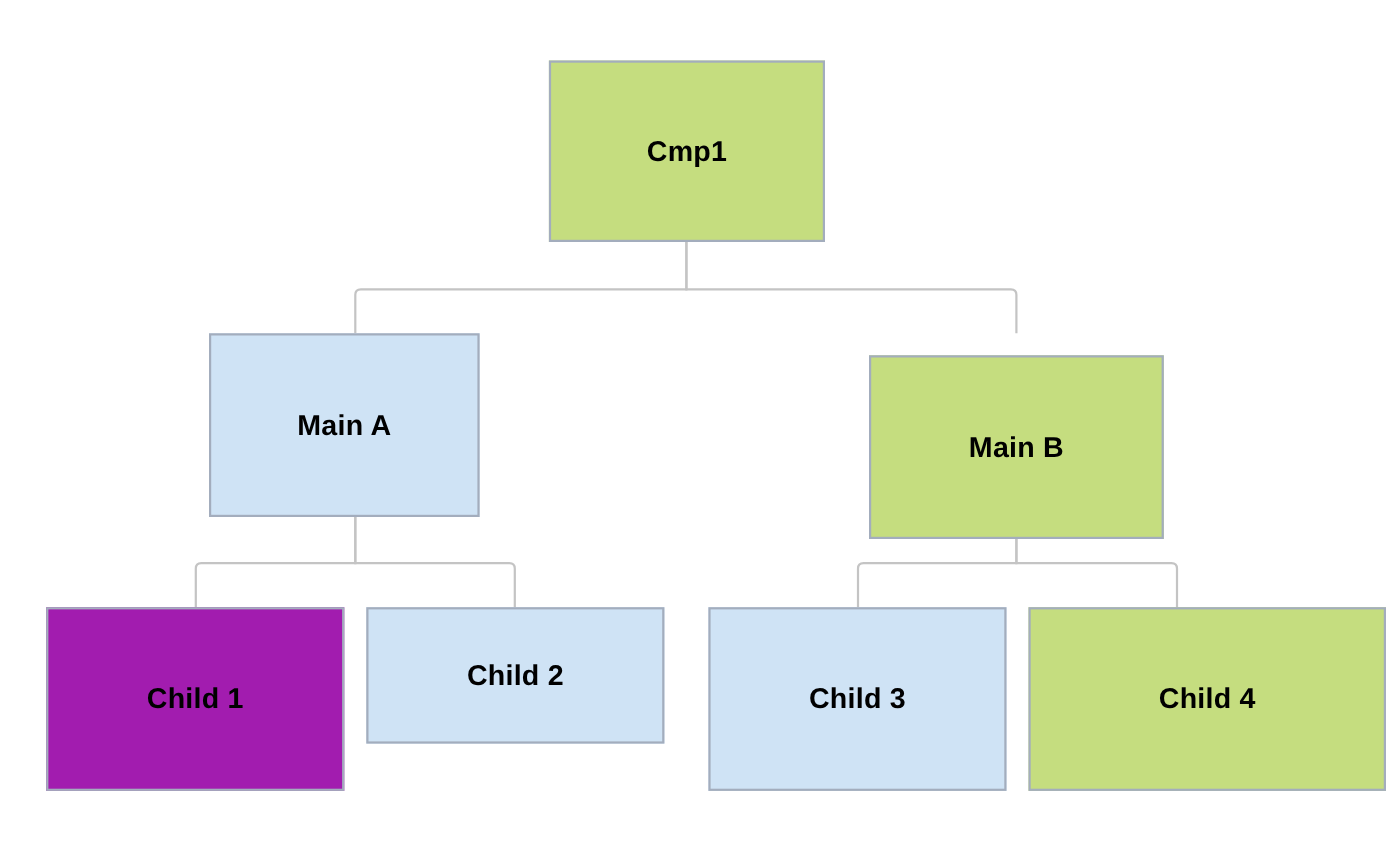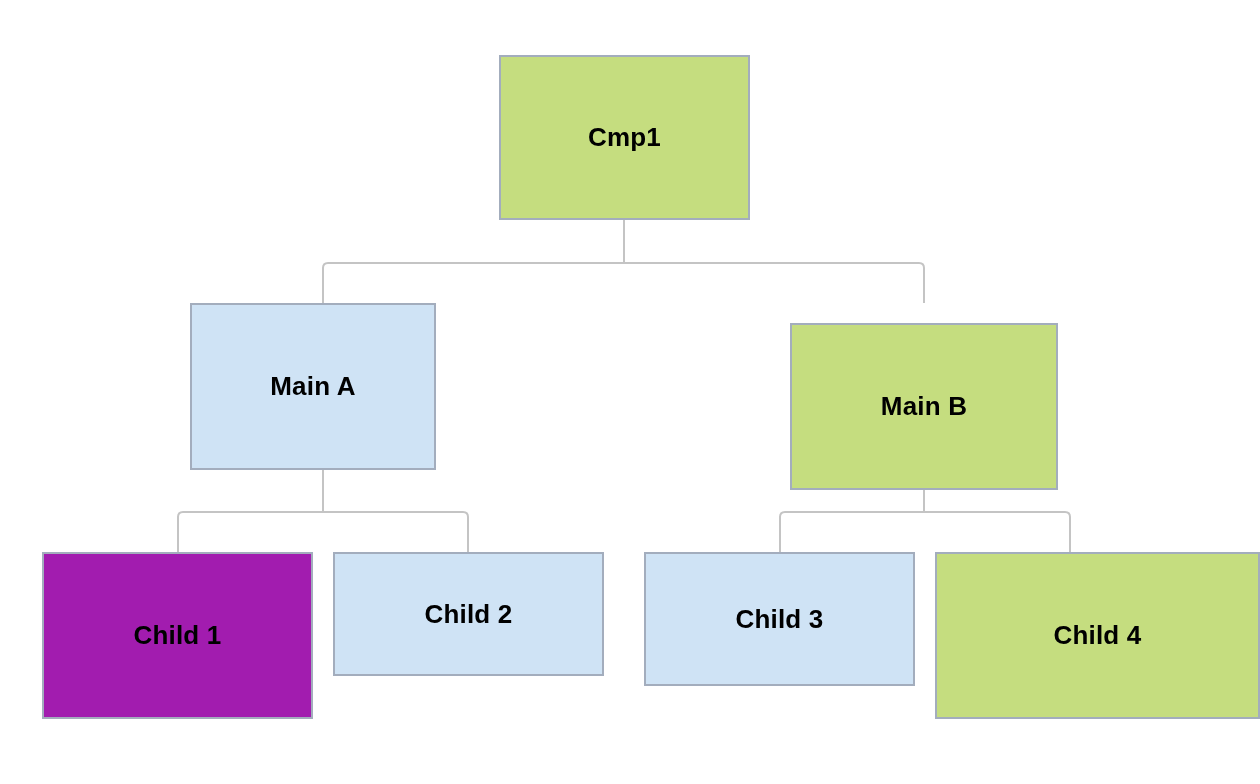--- a/index.html
+++ b/index.html
@@ -67,21 +67,21 @@
       </div>
       <div class="node" style="left: 790px; top: 303px; width: 268px; height: 167px; background: rgb(197, 221, 127); border-color: rgb(163, 173, 189); margin-top: 20px;">
         <span class="node-label">Main B</span>
       </div>
       <div class="node" style="left: 42px; top: 552px; width: 271px; height: 167px; background: #a21caf; border-color: rgb(163, 173, 189); text-align: right;">
         <span class="node-label">Child 1</span>
       </div>
       <div class="node" style="left: 333px; top: 552px; width: 271px; height: 124px; background: rgb(207, 227, 245); border-color: rgb(163, 173, 189);">
         <span class="node-label">Child 2</span>
       </div>
-      <div class="node" style="left: 644px; top: 552px; width: 271px; height: 134px; background: rgb(207, 227, 245); border-color: rgb(163, 173, 189);">
+      <div class="node" style="left: 644px; top: 552px; width: 271px; height: 167px; background: rgb(207, 227, 245); border-color: rgb(163, 173, 189);">
         <span class="node-label">Child 3</span>
       </div>
       <div class="node" style="left: 935px; top: 552px; width: 325px; height: 167px; background: rgb(197, 221, 127); border-color: rgb(163, 173, 189);">
         <span class="node-label">Child 4</span>
       </div>
     </div>
 
 </div>
 
 </body></html>

